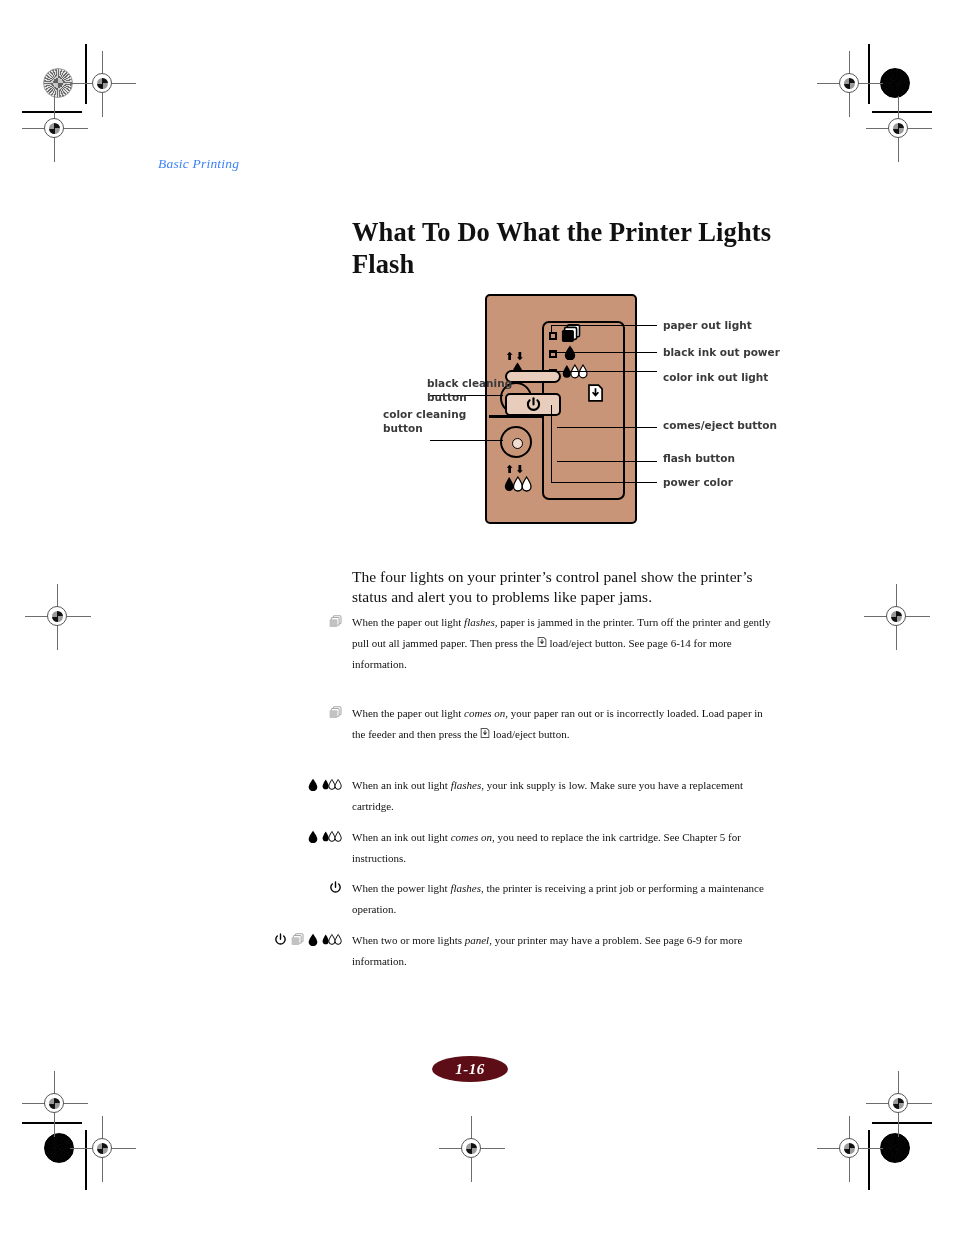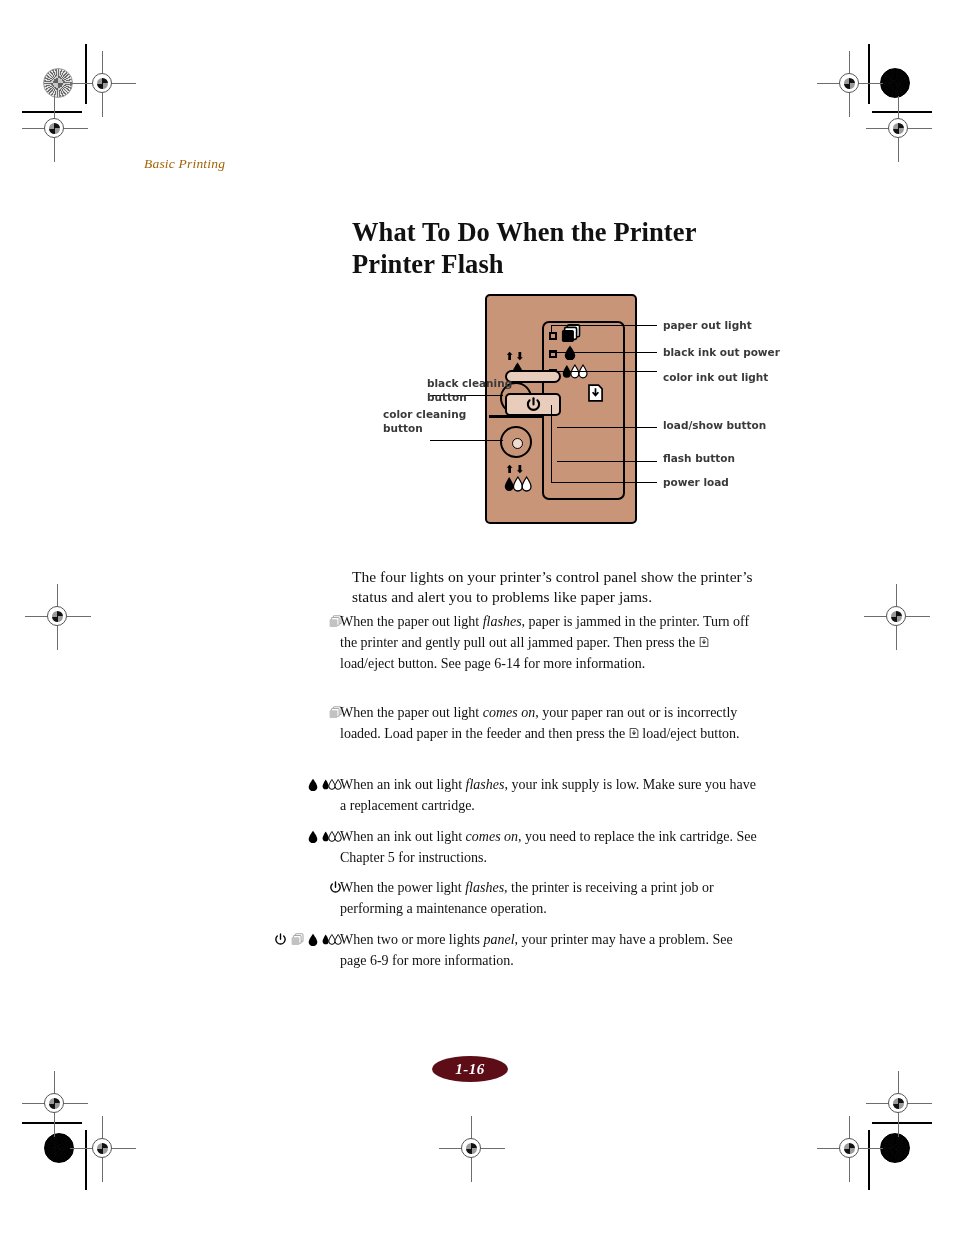--- a/index.html
+++ b/index.html
@@ -34,23 +34,23 @@
     background:
       repeating-conic-gradient(#000 0deg 7deg,#4a4a4a 7deg 14deg),
       radial-gradient(circle,#1a1a1a 0%,#111 60%,#000 100%);
     background-blend-mode:multiply;
     border:1px solid #000;box-sizing:border-box;
   }
   .cropline{position:absolute;background:#000;}
 
   
   .runhead{
-    position:absolute;left:144px;top:156px;
+    position:absolute;left:158px;top:156px;
     font-family:"Liberation Serif", serif;
-    font-style:italic;font-size:13.5px;color:#a16207;letter-spacing:.2px;text-align:center;
+    font-style:italic;font-size:13.5px;color:#3b82f6;letter-spacing:.2px;text-align:center;
   }
 
   
   .title{
     position:absolute;left:352px;top:198px;width:420px;
     font-family:"Liberation Serif", serif;
     font-size:26.5px;line-height:32px;color:#111;letter-spacing:.1px;
   }
 
   
@@ -119,22 +119,22 @@
     position:absolute;left:352px;top:551px;width:420px;
     font-size:15.5px;line-height:20.5px;color:#111;
   }
   .bullet-row{position:absolute;left:232px;width:540px;}
   .bullet-icons{
     position:absolute;left:0;top:2px;width:110px;text-align:right;
     font-family:"DejaVu Sans", sans-serif;font-size:13px;line-height:18px;color:#111;
     white-space:nowrap;
   }
   .bullet-text{
-    position:absolute;left:108px;width:420px;
-    font-size:14px;line-height:20.5px;color:#111;
+    position:absolute;left:120px;width:420px;
+    font-size:11px;line-height:20.5px;color:#111;
   }
   .bullet-text i{font-style:italic;}
 
   
   .inline-ico{display:inline-block;vertical-align:-1px;}
 
   
   .pagenum{
     position:absolute;left:432px;top:1056px;width:76px;height:26px;
     background:#5c0d16;border-radius:50%/50%;
@@ -226,21 +226,21 @@
   </div>
   <div class="regmark" style="left:833px;top:1132px;">
     <div class="h"></div>
       <div class="v"></div>
       <div class="ring"></div>
       <div class="quad"></div>
   </div>
 
   <div class="runhead">Basic Printing</div>
 
-  <h1 class="title">What To Do When the Printer Printer Flash</h1>
+  <h1 class="title">What To Do What the Printer Lights Flash</h1>
 
   <div class="figure">
     <div class="panel">
 
       <div class="divider"></div>
       <div class="inner-box"></div>
 
       <div class="arrows" style="left:18px;top:55px;">⬆⬇</div>
       <div class="picon" style="left:24px;top:66px;">
         <svg width="13" height="16" viewBox="0 0 13 16">
@@ -317,23 +317,23 @@
 
     <div class="lead vt" style="left:66px;top:111px;height:78px;"></div>
     <div class="lead hz" style="left:66px;top:188px;width:106px;"></div>
 
     <div class="lead hz" style="left:-55px;top:101px;width:73px;"></div>
     <div class="lead hz" style="left:-55px;top:146px;width:73px;"></div>
 
     <div class="callout" style="left:178px;top:24px;">paper out light</div>
     <div class="callout" style="left:178px;top:51px;">black ink out power</div>
     <div class="callout" style="left:178px;top:76px;">color ink out light</div>
-    <div class="callout" style="left:178px;top:124px;">load/show button</div>
+    <div class="callout" style="left:178px;top:124px;">comes/eject button</div>
     <div class="callout" style="left:178px;top:157px;">flash button</div>
-    <div class="callout" style="left:178px;top:181px;">power load</div>
+    <div class="callout" style="left:178px;top:181px;">power color</div>
 
     <div class="callout left" style="left:-102px;top:82px;margin-left:44px;">
       <div>black cleaning</div>
       <div>button</div>
     </div>
     <div class="callout left" style="left:-102px;top:113px;">
       <div>color cleaning</div>
       <div>button</div>
     </div>
   </div>

